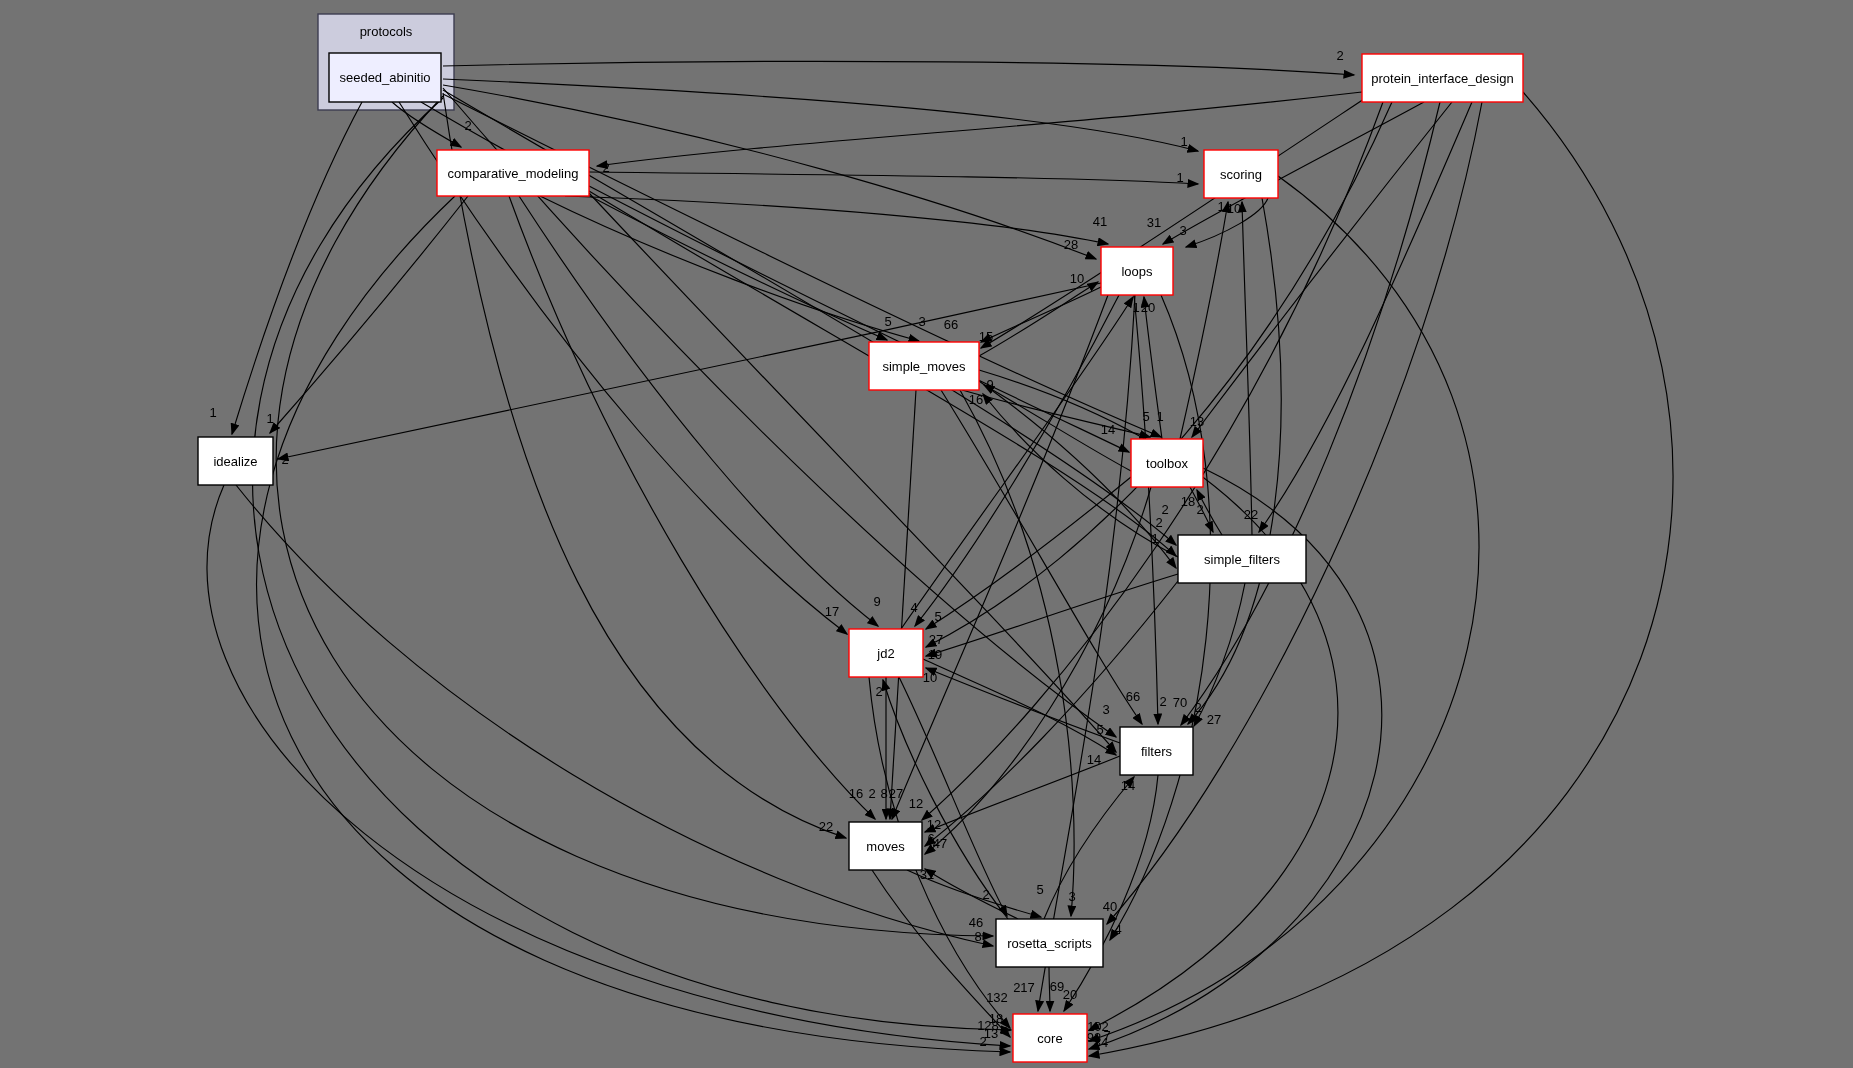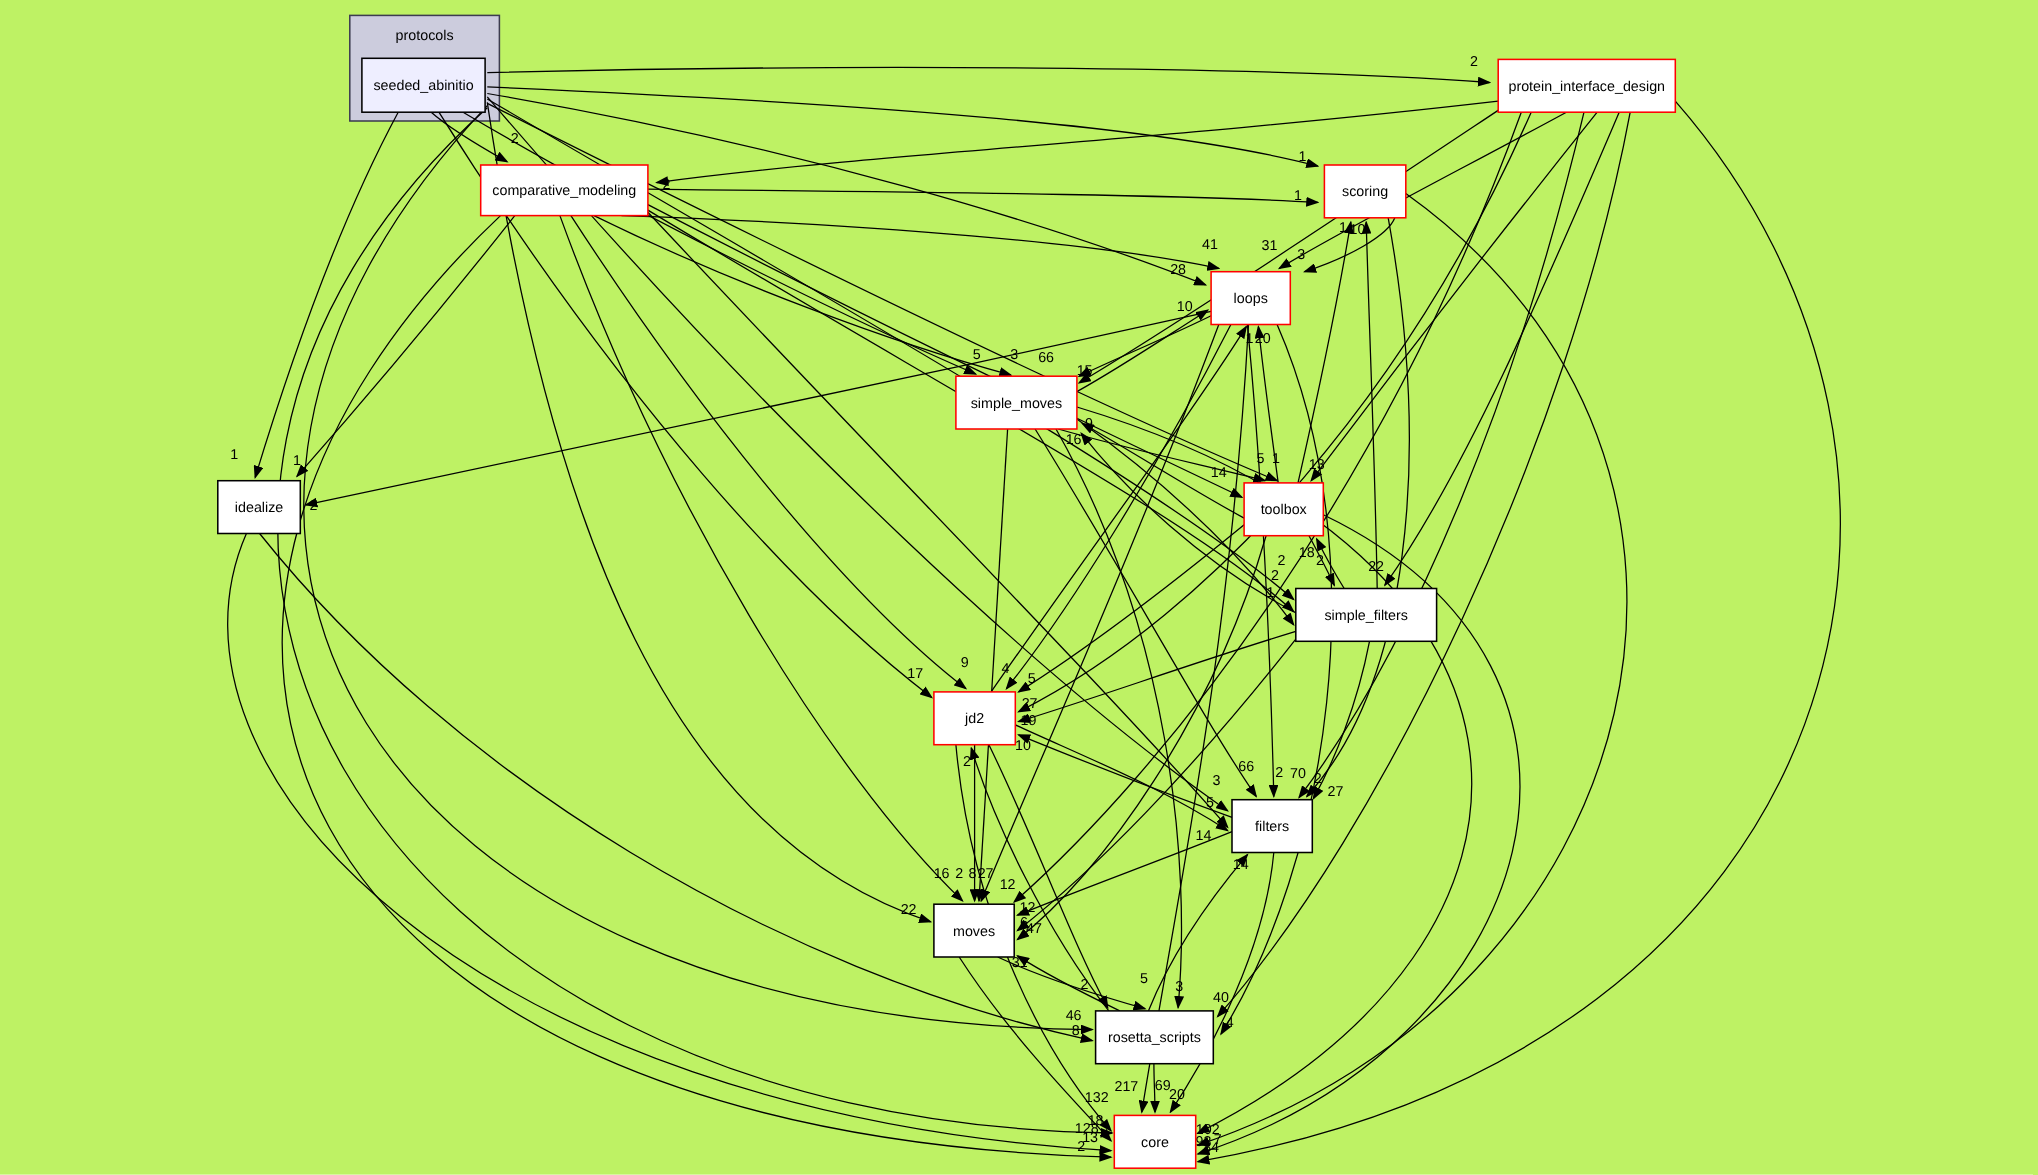--- a/index.html
+++ b/index.html
@@ -1,17 +1,17 @@
 <!DOCTYPE html>
 <html><head>
 <meta charset="utf-8">
 <style>
   html,body{margin:0;padding:0;background:#ffffff;}
   body{font-family:"Liberation Sans", sans-serif;}
-  #stage{position:relative;width:1853px;height:1068px;background:#bef264;overflow:hidden;}
+  #stage{position:relative;width:1853px;height:1068px;background:#737373;overflow:hidden;}
   svg{display:block;}
   .edge{fill:none;stroke:#000000;stroke-width:1.15;}
   .edge-label{font-family:"Liberation Sans", sans-serif;font-size:13px;fill:#000000;}
   .node-rect{stroke-width:1.4;}
   .node-label{font-family:"Liberation Sans", sans-serif;font-size:13px;fill:#000000;text-anchor:middle;}
   .cluster-label{font-family:"Liberation Sans", sans-serif;font-size:13px;fill:#000000;text-anchor:middle;}
 </style>
 </head>
 <body>
 

